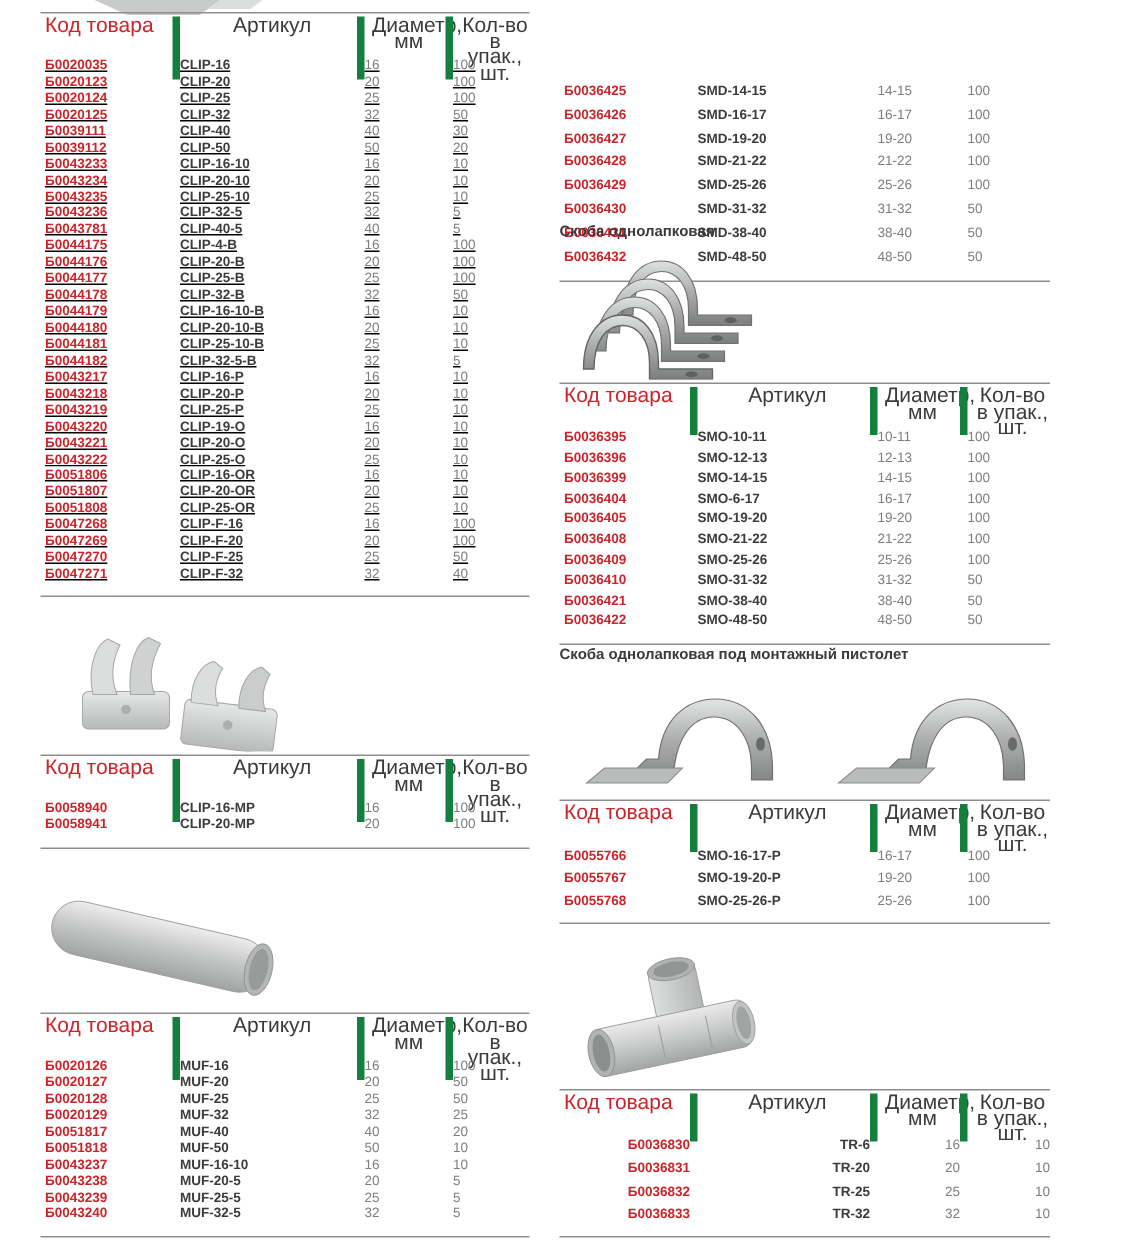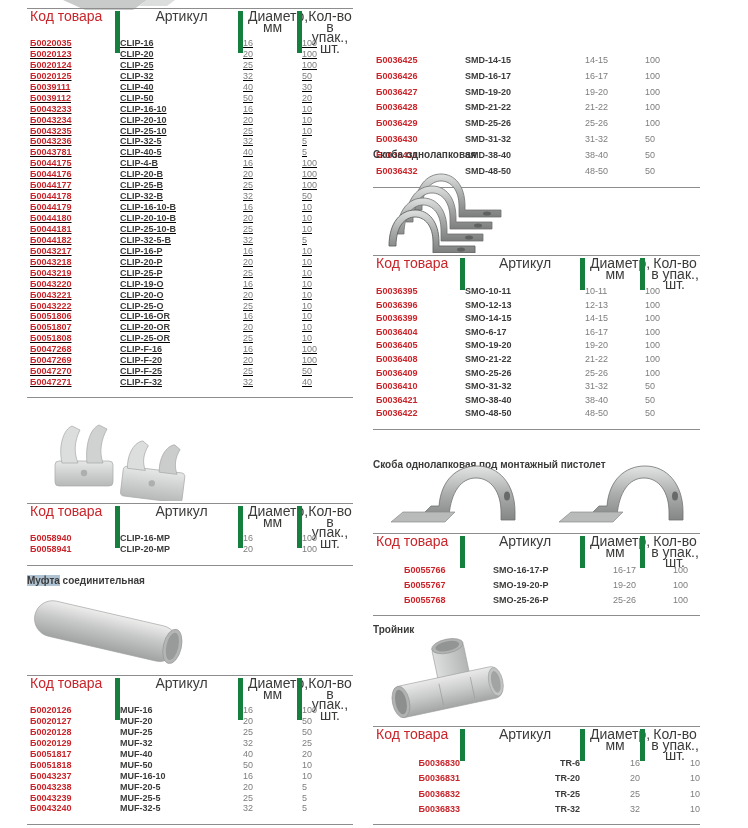--- a/index.html
+++ b/index.html
@@ -20,42 +20,42 @@
   .thead .cell.c-art,.thead .cell.c-dia,.thead .cell.c-qty{border-left:5px solid #15803d;text-align:center;}
   .rows{padding-top:2px;}
   .trow{display:grid;}
   .trow .cell{font-size:9px;white-space:nowrap;overflow:hidden;}
   .trow .c-code{color:#c9252b;font-weight:bold;padding-left:3px;}
   .trow .c-art{color:#3b3b3a;font-weight:bold;padding-left:5px;}
   .trow .c-dia,.trow .c-qty{color:#7d7d7d;padding-left:5px;}
   .rh11 .trow{height:10.95px;line-height:10.95px;}
   .rh158 .trow{height:15.8px;line-height:15.8px;}
   .rh136 .trow{height:13.6px;line-height:13.6px;}
-  .rh15 .trow{height:15px;line-height:15px;margin-left:28px;}
+  .rh15 .trow{height:15px;line-height:15px;}
   .rh154 .trow{height:15.4px;line-height:15.4px;text-align:right;}
   .pb10{padding-bottom:10px;} .pb9{padding-bottom:9px;text-decoration:underline;} .pb8{padding-bottom:8px;}
   .pb7{padding-bottom:7px;} .pb6{padding-bottom:6px;} .pt5{padding-top:5px;}
 
   .sec-title{font-size:10px;font-weight:bold;color:#3b3b3a;}
   .hl{background:#b0c3d3;}
 
   
   .pos-frag{top:0px;left:28px;width:130px;height:10px;}
   .pos-t1{top:8px;}
   .pos-clipmp-title{top:406px;}
   .pos-clipmp-photo{top:421px;left:20px;width:155px;height:80px;}
   .pos-clipmp-table{top:503px;}
   .pos-muf-title{top:575px;}
   .pos-muf-photo{top:591px;left:2px;width:162px;height:82px;}
   .pos-muf-table{top:675px;}
   .pos-smd{top:0px;margin-top:48px;}
   .pos-smo-title{top:149px;}
   .pos-smo-photo{top:164px;left:14px;width:126px;height:89px;}
   .pos-smo-table{top:255px;}
-  .pos-smop-title{top:431px;margin-top:28px;}
+  .pos-smop-title{top:431px;}
   .pos-smop-photo{top:446px;left:14px;width:312px;height:85px;}
   .pos-smop-table{top:533px;}
   .pos-tr-title{top:624px;}
   .pos-tr-photo{top:638px;left:14px;width:120px;height:86px;}
   .pos-tr-table{top:726px;}
   .photo{position:absolute;}
   .photo svg{display:block;width:100%;height:100%;}
 </style>
 </head>
 <body>
@@ -310,21 +310,20 @@
         </div>
         <div class="trow grid-l">
           <div class="cell c-code">Б0058941</div>
           <div class="cell c-art">CLIP-20-MP</div>
           <div class="cell c-dia">20</div>
           <div class="cell c-qty">100</div>
         </div>
       </div>
   </div>
 
-  <div class="abs sec-title pos-muf-title"><span class="hl">Муфта</span><span> соединительная</span></div>
   <div class="photo pos-muf-photo">
     <svg viewBox="0 0 162 82">
       <defs>
         <linearGradient id="gt" x1="0" y1="0" x2="0" y2="1">
           <stop offset="0" stop-color="#ededec"></stop>
             <stop offset="0.45" stop-color="#c7c9c8"></stop>
             <stop offset="1" stop-color="#a1a3a2"></stop>
         </linearGradient>
       </defs>
       <g transform="rotate(13 81 41)">
@@ -604,21 +603,20 @@
         </div>
         <div class="trow grid-r">
           <div class="cell c-code">Б0055768</div>
           <div class="cell c-art">SMO-25-26-P</div>
           <div class="cell c-dia">25-26</div>
           <div class="cell c-qty">100</div>
         </div>
       </div>
   </div>
 
-  <div class="abs sec-title pos-tr-title">Тройник</div>
   <div class="photo pos-tr-photo">
     <svg viewBox="0 0 120 86">
       <defs>
         <linearGradient id="gt2" x1="0" y1="0" x2="0" y2="1">
           <stop offset="0" stop-color="#e9eae9"></stop>
             <stop offset="0.5" stop-color="#c9cbca"></stop>
             <stop offset="1" stop-color="#a3a5a4"></stop>
         </linearGradient>
         <linearGradient id="gt3" x1="0" y1="0" x2="1" y2="0">
           <stop offset="0" stop-color="#dddfde"></stop>

